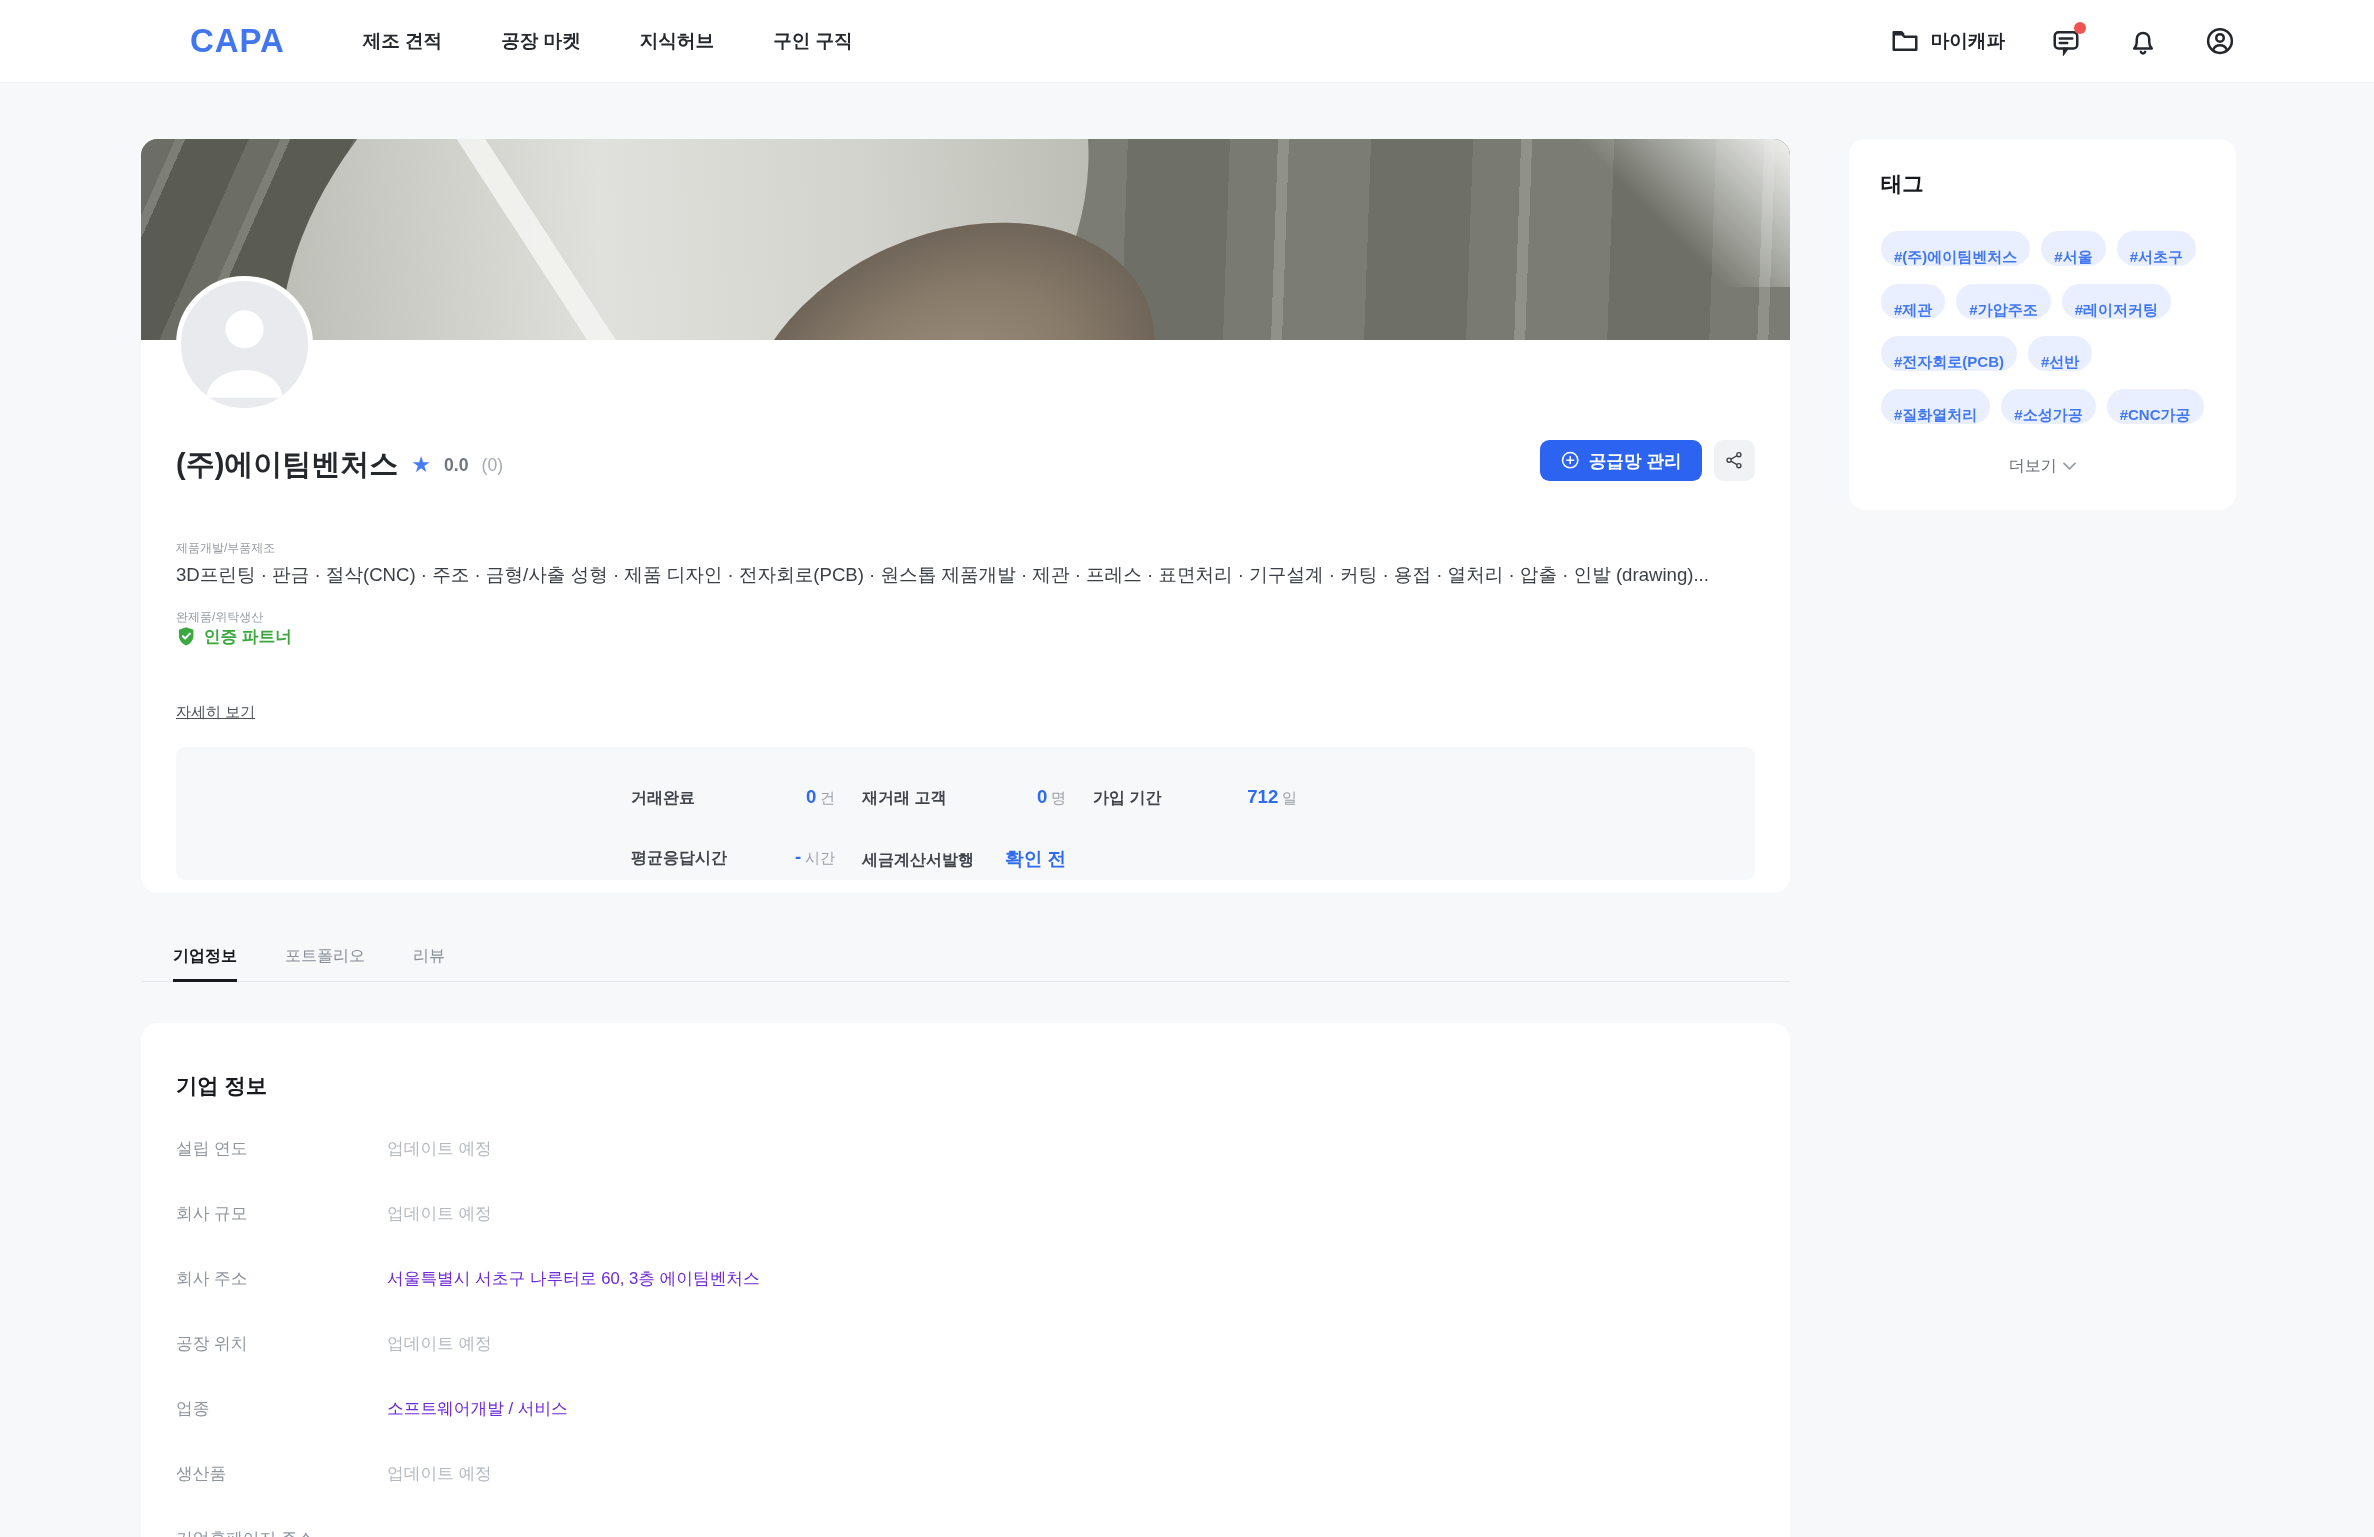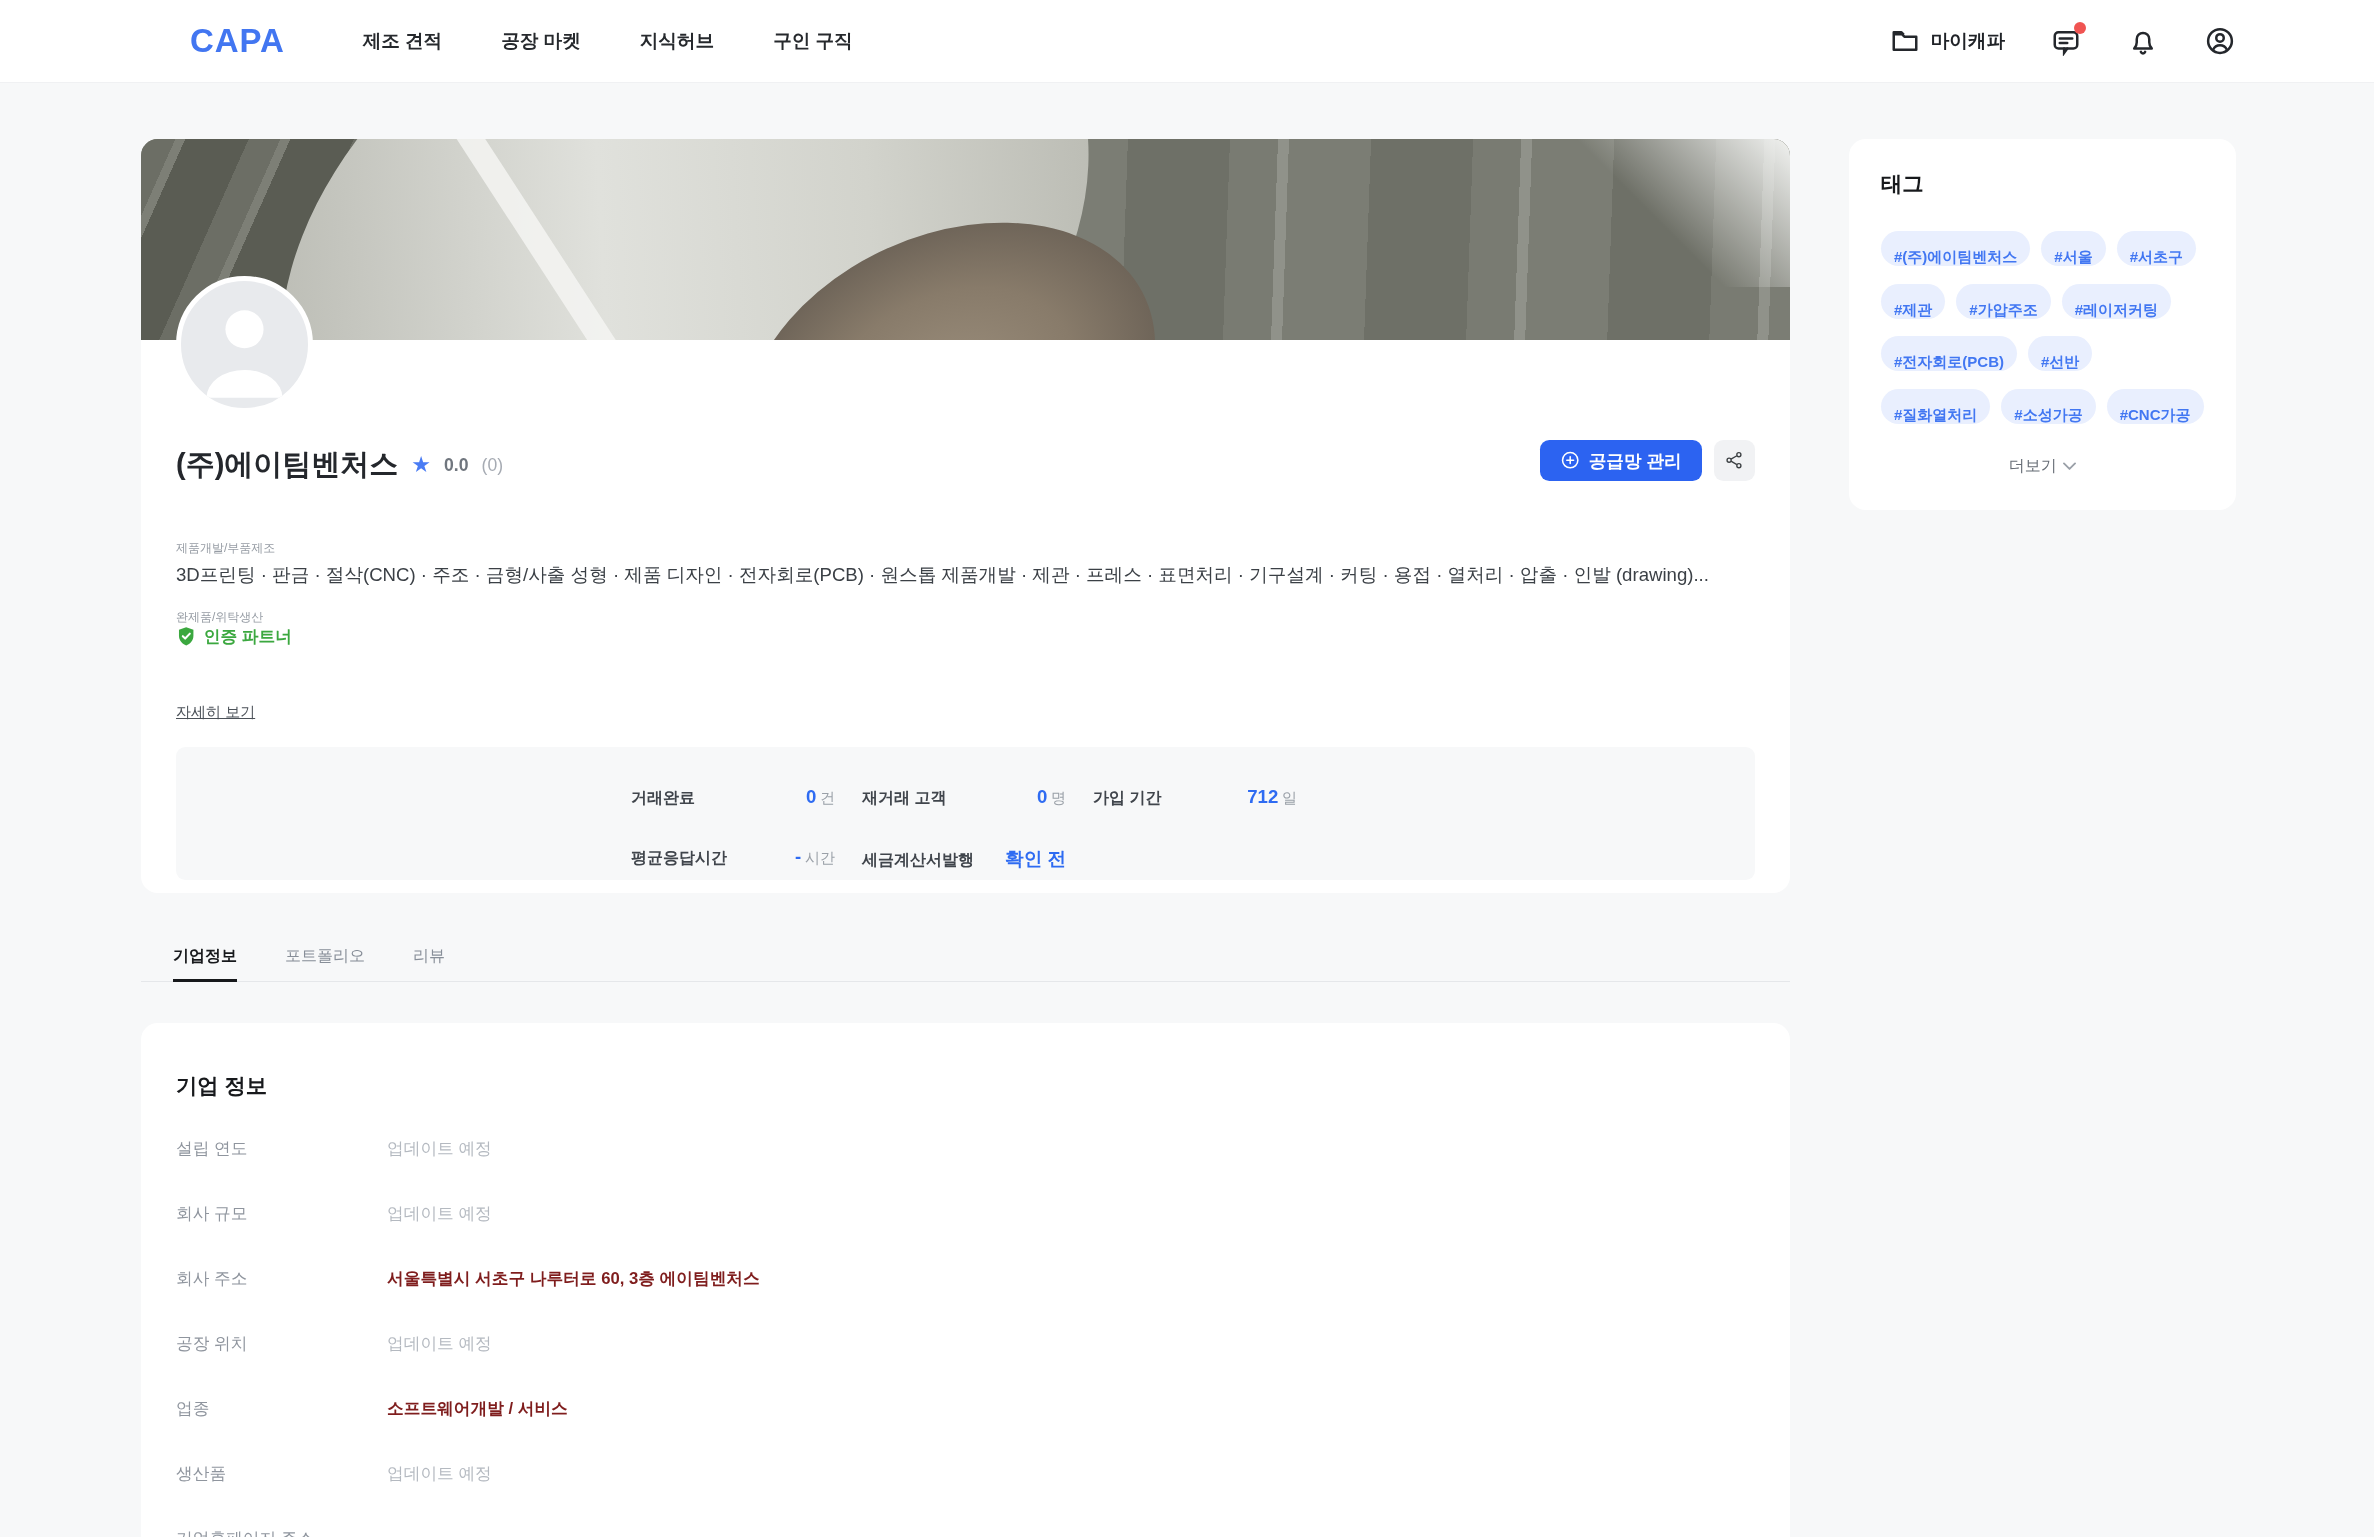--- a/index.html
+++ b/index.html
@@ -78,21 +78,21 @@
   .tabs { margin-top:53px; padding-left:32px; display:flex; gap:48px; border-bottom:0.9px solid #e5e7ea; }
   .tab { font-size:16px; padding-bottom:14px; color:#878e98; font-weight:500; cursor:pointer; position:relative; }
   .tab.active { color:#17191c; font-weight:800; }
   .tab.active::after { content:""; position:absolute; left:0; right:0; bottom:-0.9px; height:2.8px; background:#17191c; }
   
   .info-card { margin-top:41px; height:668px; padding:48px 35px 0; }
   .info-title { font-size:21.3px; font-weight:800; color:#17191c; }
   .info-rows { margin-top:37px; }
   .info-row { display:flex; height:65px; align-items:flex-start; }
   .info-label { width:211px; flex:none; font-size:16.7px; color:#8f959e; font-weight:500; }
-  .info-value { font-size:16.7px; color:#7f1d1d; font-weight:700; }
+  .info-value { font-size:16.7px; color:#6d28d9; font-weight:400; }
   .info-value.muted { color:#b4b9c0; font-weight:500; }
   
   .tags-card { padding:30px 32px 33px; }
   .tags-title { font-size:21.3px; font-weight:800; color:#17191c; }
   .tag-rows { margin-top:33px; display:flex; flex-direction:column; gap:17.6px; }
   .tag-row { display:flex; gap:11px; }
   .tag { height:35px; line-height:35px; padding:8px 13px; border-radius:17.6px; background:#E9EFFE;
       color:#4277F2; font-size:15px; font-weight:600; white-space:nowrap; cursor:pointer; }
   .more-row { margin-top:32px; display:flex; justify-content:center; align-items:center; gap:6.5px;
       font-size:16px; color:#676d76; font-weight:500; cursor:pointer; }

